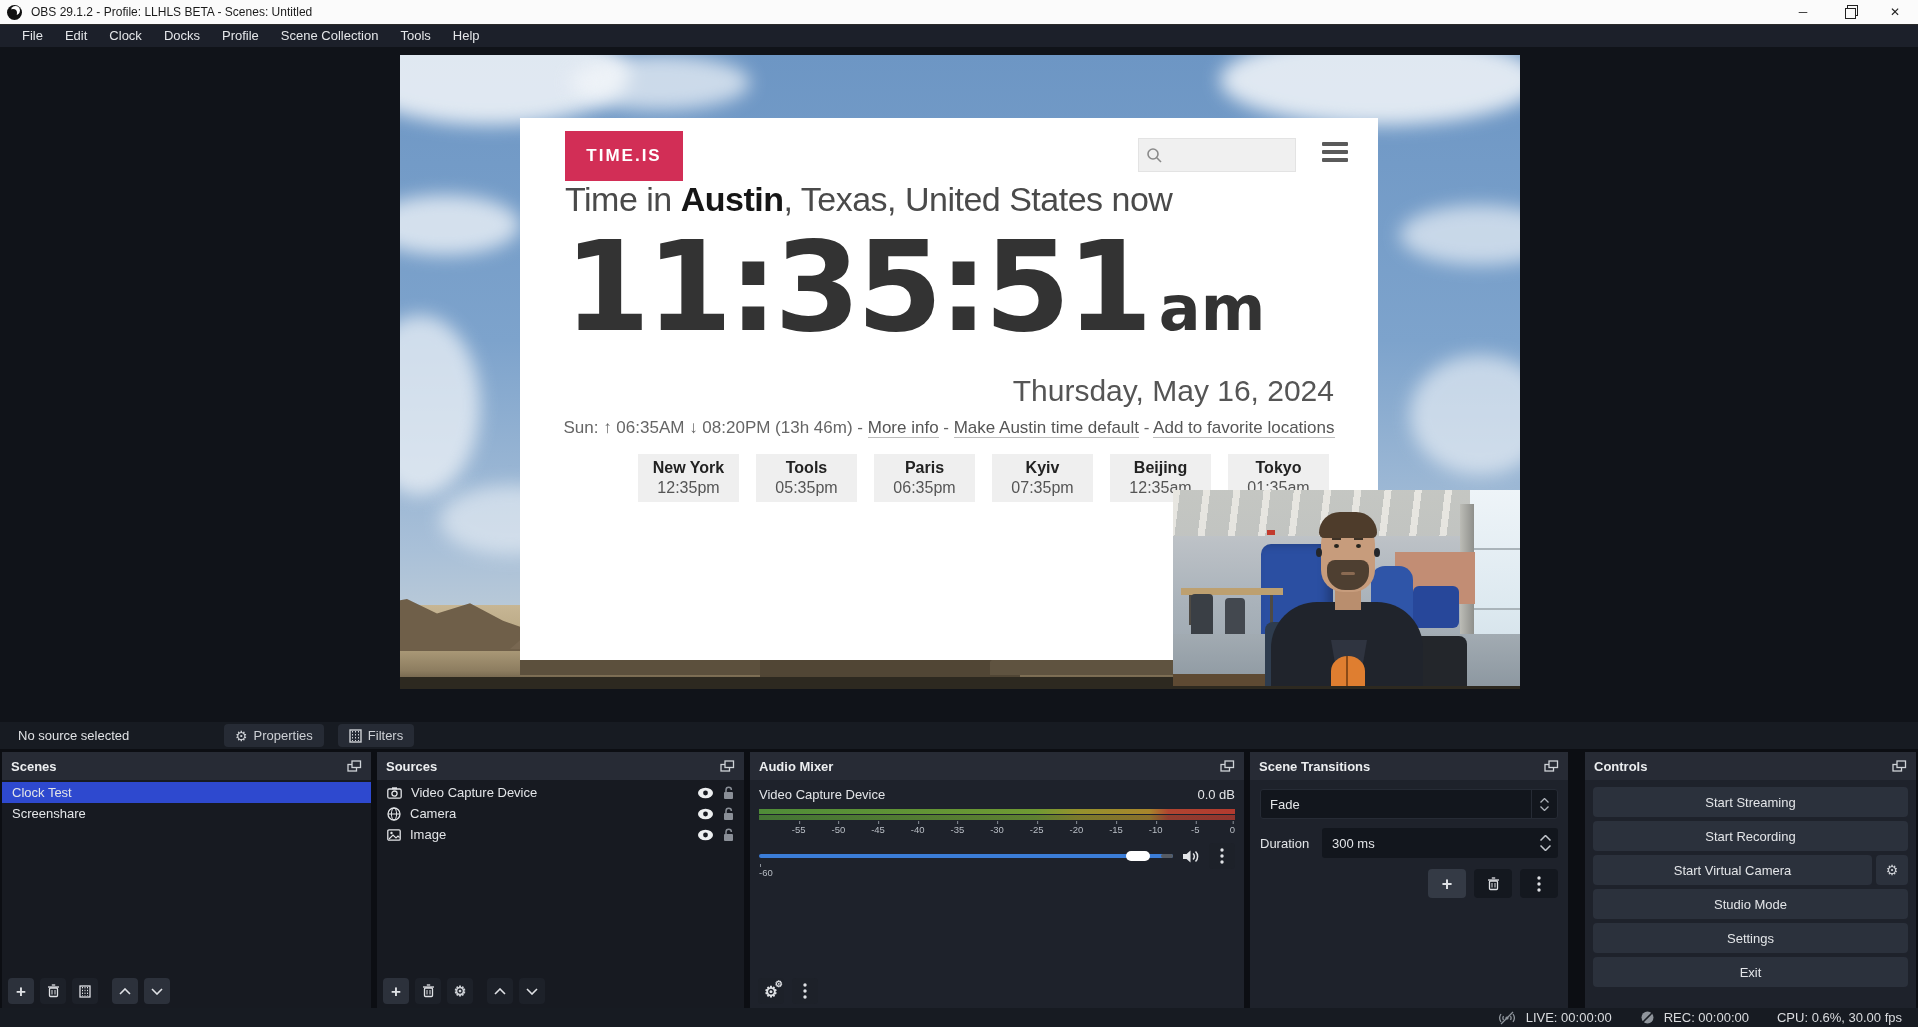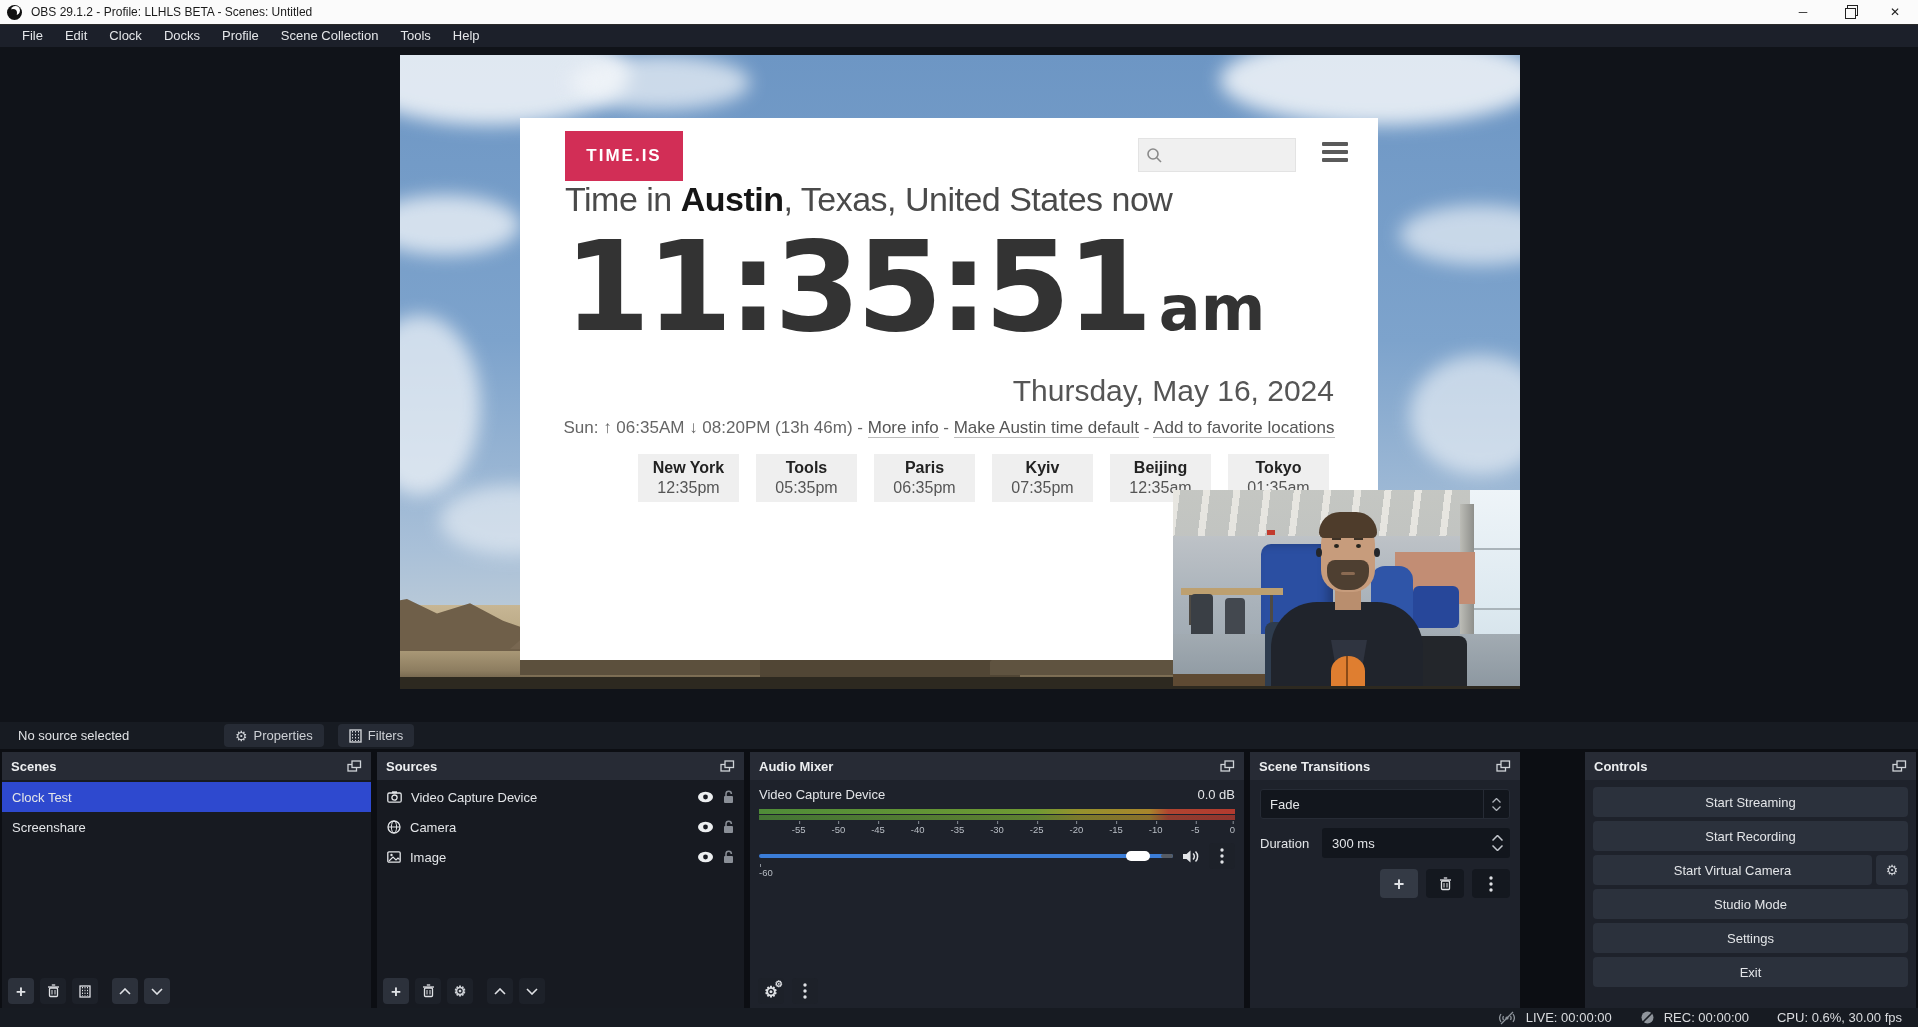--- a/index.html
+++ b/index.html
@@ -101,28 +101,28 @@
   .selbar{position:absolute;top:722px;left:0;width:1918px;height:30px;background:#171b22;display:flex;align-items:center;border-bottom:3px solid #0c0e13;}
   .sel-status{font-size:13px;color:#dfe1e4;margin-left:18px;width:206px;}
   .sel-btn{height:23px;background:#262b35;border-radius:4px;display:flex;align-items:center;padding:0 11px;gap:6px;font-size:13px;color:#cdd0d5;margin-right:14px;}
   .gi{font-size:14px;line-height:1;color:#cdd0d5;}
 
   
   .dock{position:absolute;top:752px;height:256px;background:#1e222b;display:flex;flex-direction:column;}
   .dock-scenes{left:2px;width:369px;}
   .dock-sources{left:377px;width:367px;}
   .dock-mixer{left:750px;width:494px;}
-  .dock-transitions{left:1250px;width:270px;}
+  .dock-transitions{left:1250px;width:318px;}
   .dock-controls{left:1585px;width:331px;}
   .dock-header{height:28px;background:#272b35;display:flex;align-items:center;padding:0 9px;flex:0 0 auto;}
   .dock-title{font-size:13px;font-weight:bold;color:#eceef0;flex:1;}
   .dock-body{flex:1;display:flex;flex-direction:column;background:#171a21;min-height:0;}
   .panel-body{flex:1;display:flex;flex-direction:column;background:#1e222b;min-height:0;}
   .list{flex:1;padding-top:2px;}
-  .list-item{height:30px;display:flex;align-items:center;padding:0 10px;font-size:13px;color:#e3e5e8;gap:9px;}
+  .list-item{height:21px;display:flex;align-items:center;padding:0 10px;font-size:13px;color:#e3e5e8;gap:9px;}
   .list-item.selected{background:#2e49cf;}
   .src-spacer{flex:1;}
   .dock-toolbar{height:34px;display:flex;align-items:center;gap:6px;padding:0 6px;flex:0 0 auto;}
   .tb-btn{width:26px;height:26px;border-radius:4px;background:#2c313b;display:flex;align-items:center;justify-content:center;color:#dfe1e5;font-size:17px;font-weight:bold;line-height:1;}
   .tb-dark{background:#1d2129;}
   .tb-gap{margin-left:8px;}
 
   
   .mixer-body{padding:7px 9px 0 9px;flex:1;}
   .mix-row1{display:flex;justify-content:space-between;font-size:13px;color:#e3e5e8;}

